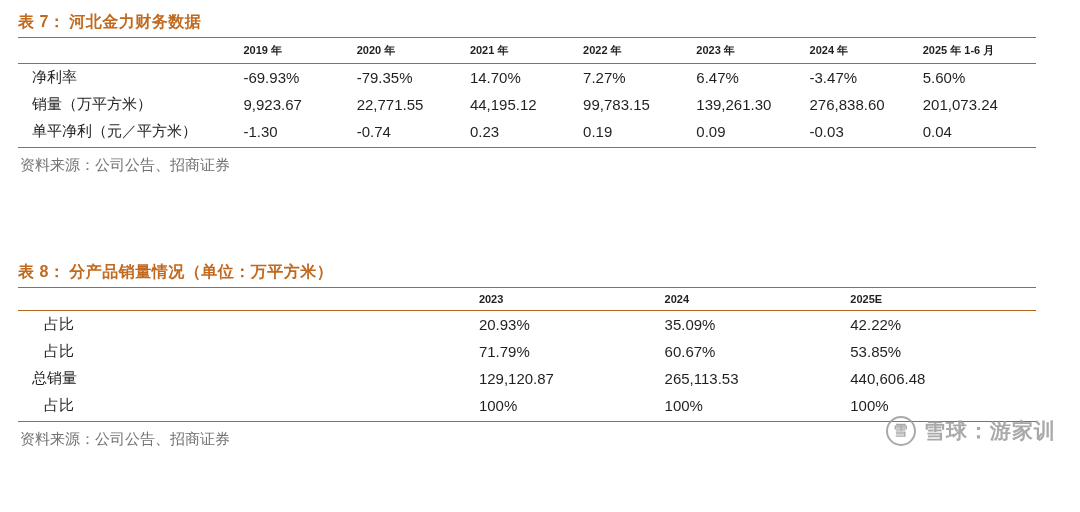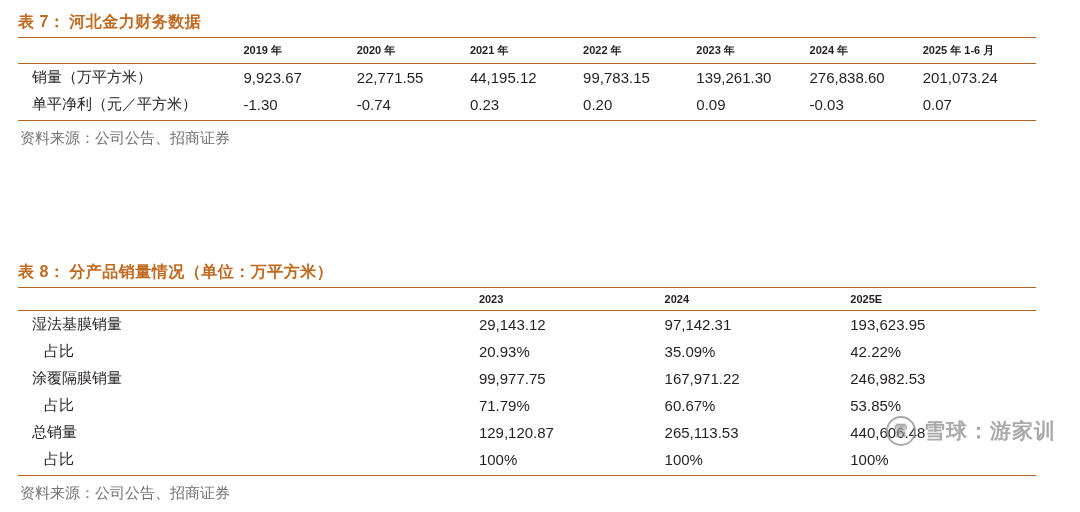--- a/index.html
+++ b/index.html
@@ -138,38 +138,48 @@
           <th>2020 年</th>
           <th>2021 年</th>
           <th>2022 年</th>
           <th>2023 年</th>
           <th>2024 年</th>
           <th>2025 年 1-6 月</th>
         </tr>
       </thead>
       <tbody>
         <tr>
+          <td class="rowlabel">净利率</td>
+          <td>-69.93%</td>
+          <td>-79.35%</td>
+          <td>14.70%</td>
+          <td>7.27%</td>
+          <td>6.47%</td>
+          <td>-3.47%</td>
+          <td>5.60%</td>
+        </tr>
+        <tr>
           <td class="rowlabel">销量（万平方米）</td>
           <td>9,923.67</td>
           <td>22,771.55</td>
           <td>44,195.12</td>
           <td>99,783.15</td>
           <td>139,261.30</td>
           <td>276,838.60</td>
           <td>201,073.24</td>
         </tr>
         <tr>
           <td class="rowlabel">单平净利（元／平方米）</td>
           <td>-1.30</td>
           <td>-0.74</td>
           <td>0.23</td>
-          <td>0.20</td>
+          <td>0.19</td>
           <td>0.09</td>
           <td>-0.03</td>
-          <td>0.07</td>
+          <td>0.04</td>
         </tr>
       </tbody>
     </table>
     <div class="source">资料来源：公司公告、招商证券</div>
   </div>
 
   <div class="table-block" id="table8">
     <div class="tbl-caption">
       <span class="cap-label">表 8：</span><span>分产品销量情况（单位：万平方米）</span>
     </div>
@@ -183,38 +193,26 @@
       <thead>
         <tr>
           <th></th>
           <th>2023</th>
           <th>2024</th>
           <th>2025E</th>
         </tr>
       </thead>
       <tbody>
         <tr>
-          <td class="rowlabel">湿法基膜销量</td>
-          <td>29,143.12</td>
-          <td>97,142.31</td>
-          <td>193,623.95</td>
-        </tr>
-        <tr>
           <td class="rowlabel indent">占比</td>
           <td>20.93%</td>
           <td>35.09%</td>
           <td>42.22%</td>
         </tr>
         <tr>
-          <td class="rowlabel">涂覆隔膜销量</td>
-          <td>99,977.75</td>
-          <td>167,971.22</td>
-          <td>246,982.53</td>
-        </tr>
-        <tr>
           <td class="rowlabel indent">占比</td>
           <td>71.79%</td>
           <td>60.67%</td>
           <td>53.85%</td>
         </tr>
         <tr>
           <td class="rowlabel">总销量</td>
           <td>129,120.87</td>
           <td>265,113.53</td>
           <td>440,606.48</td>

